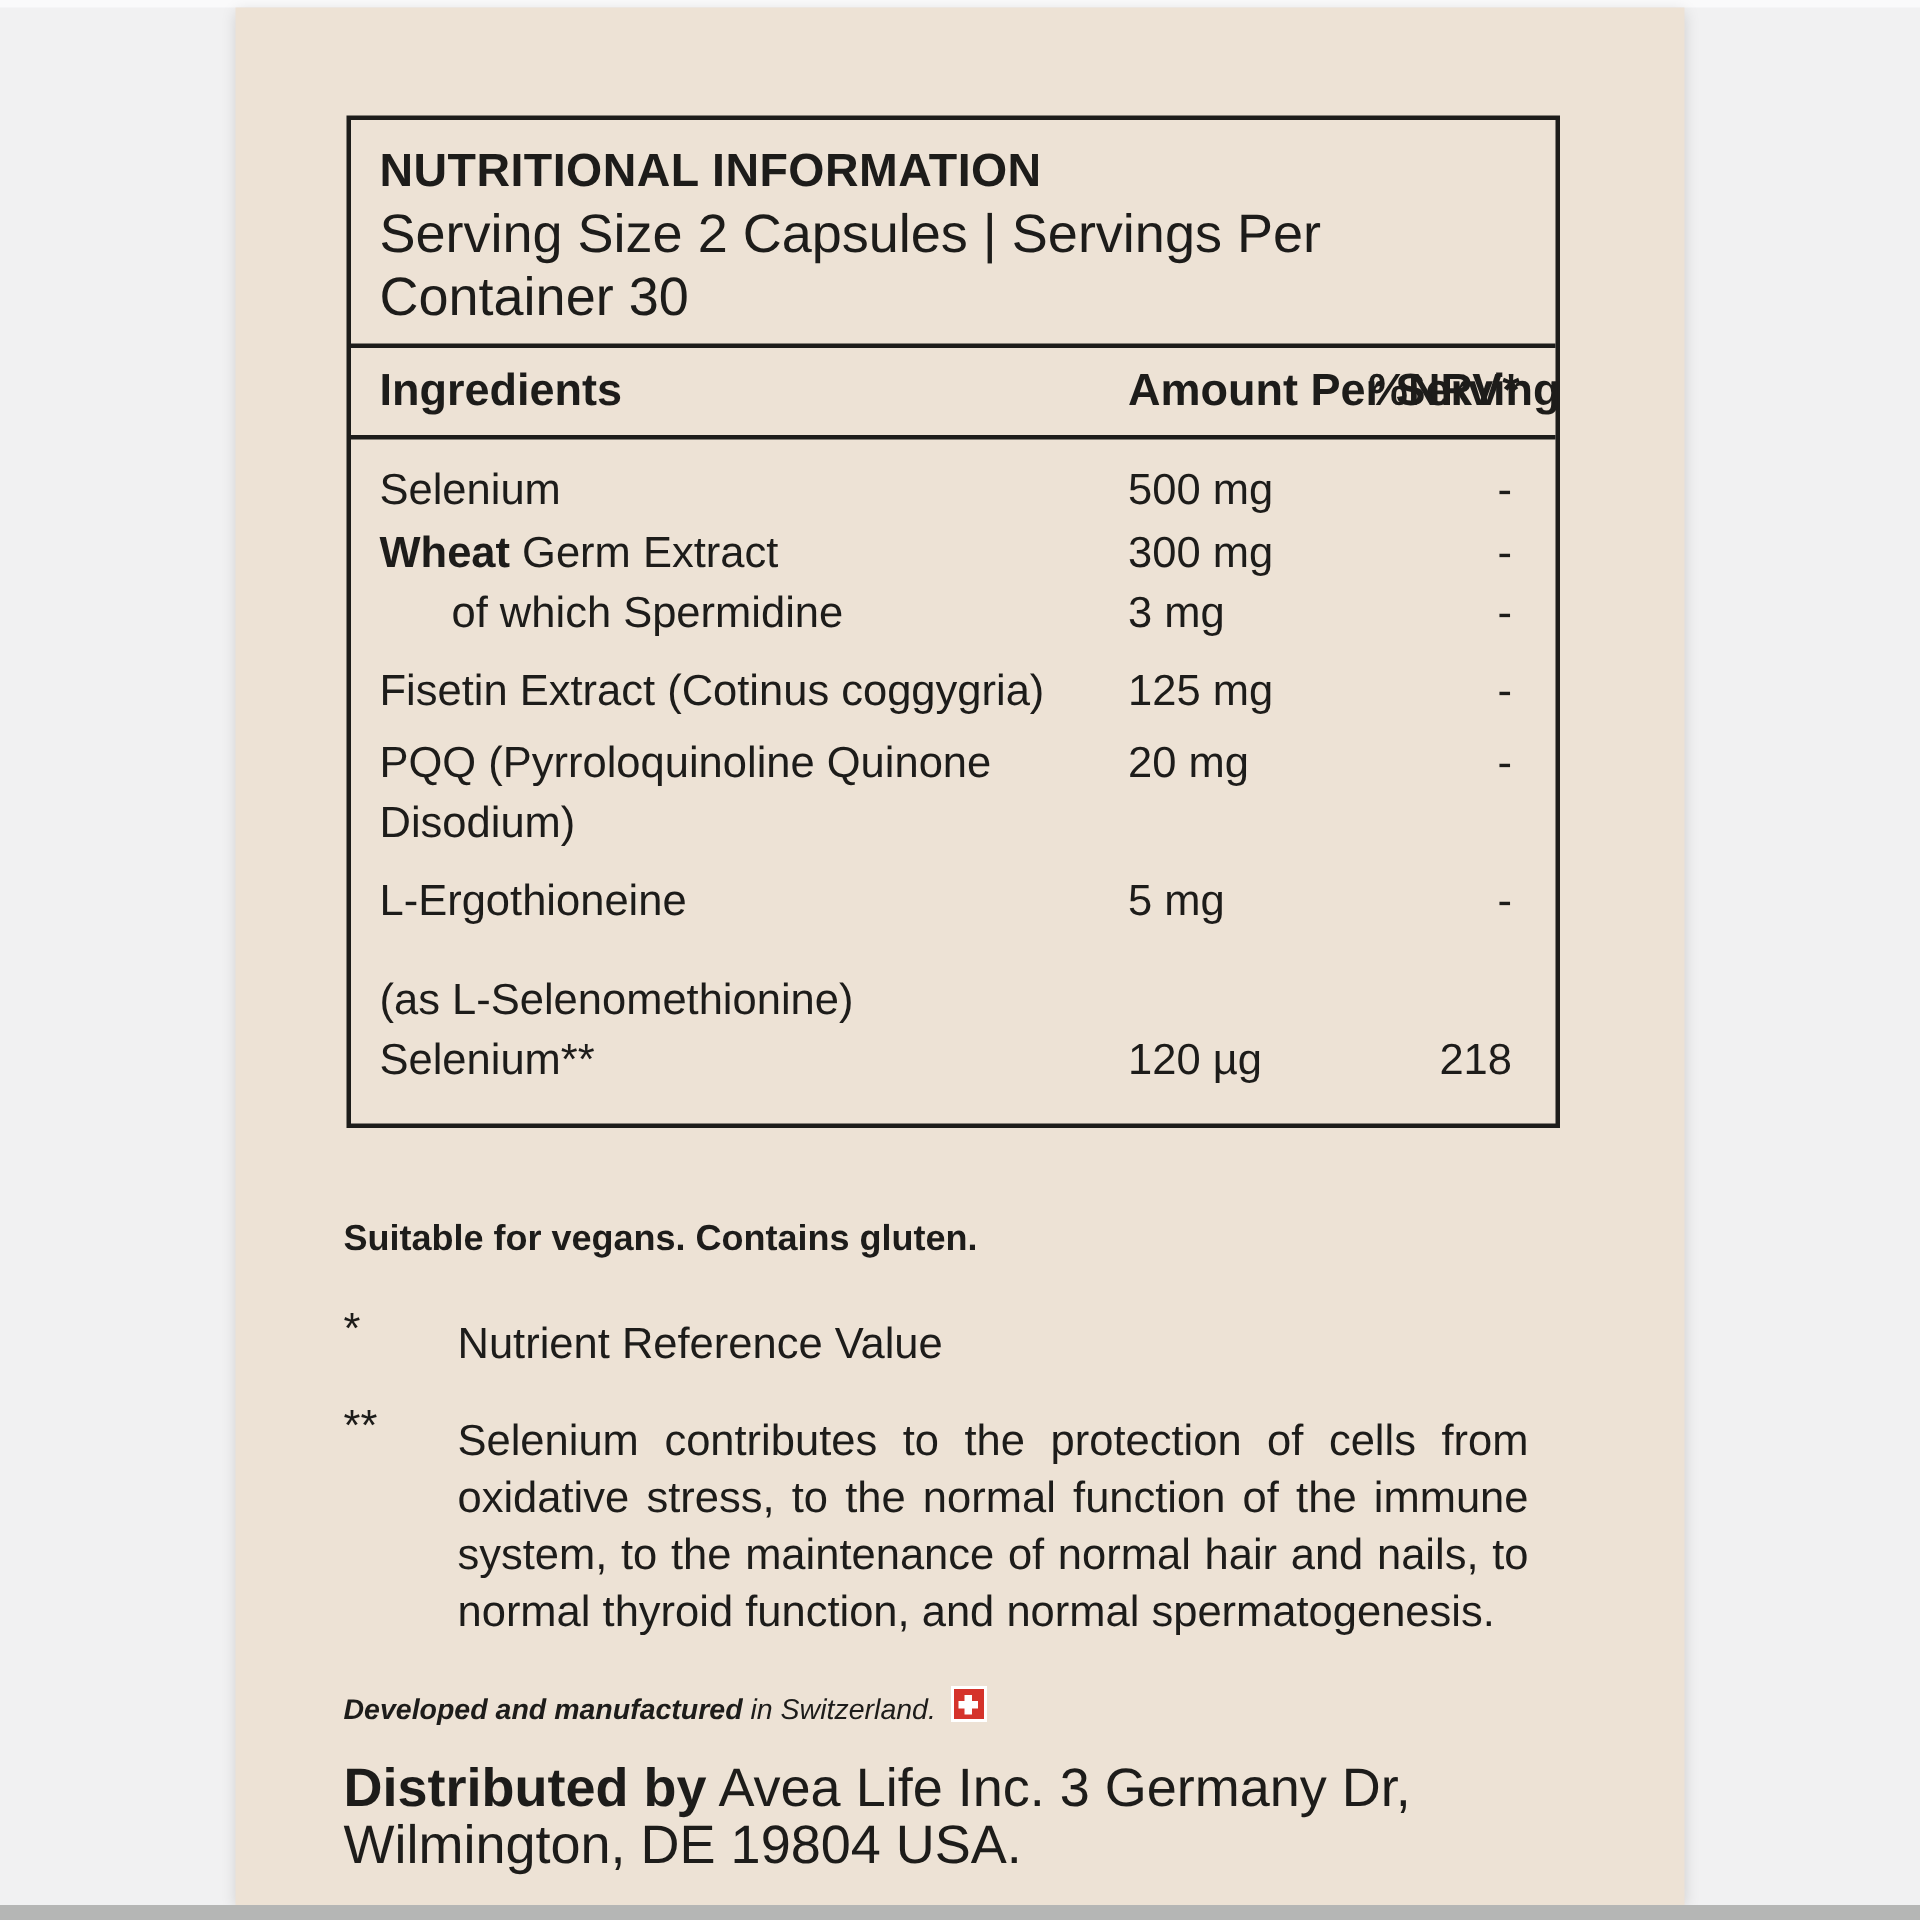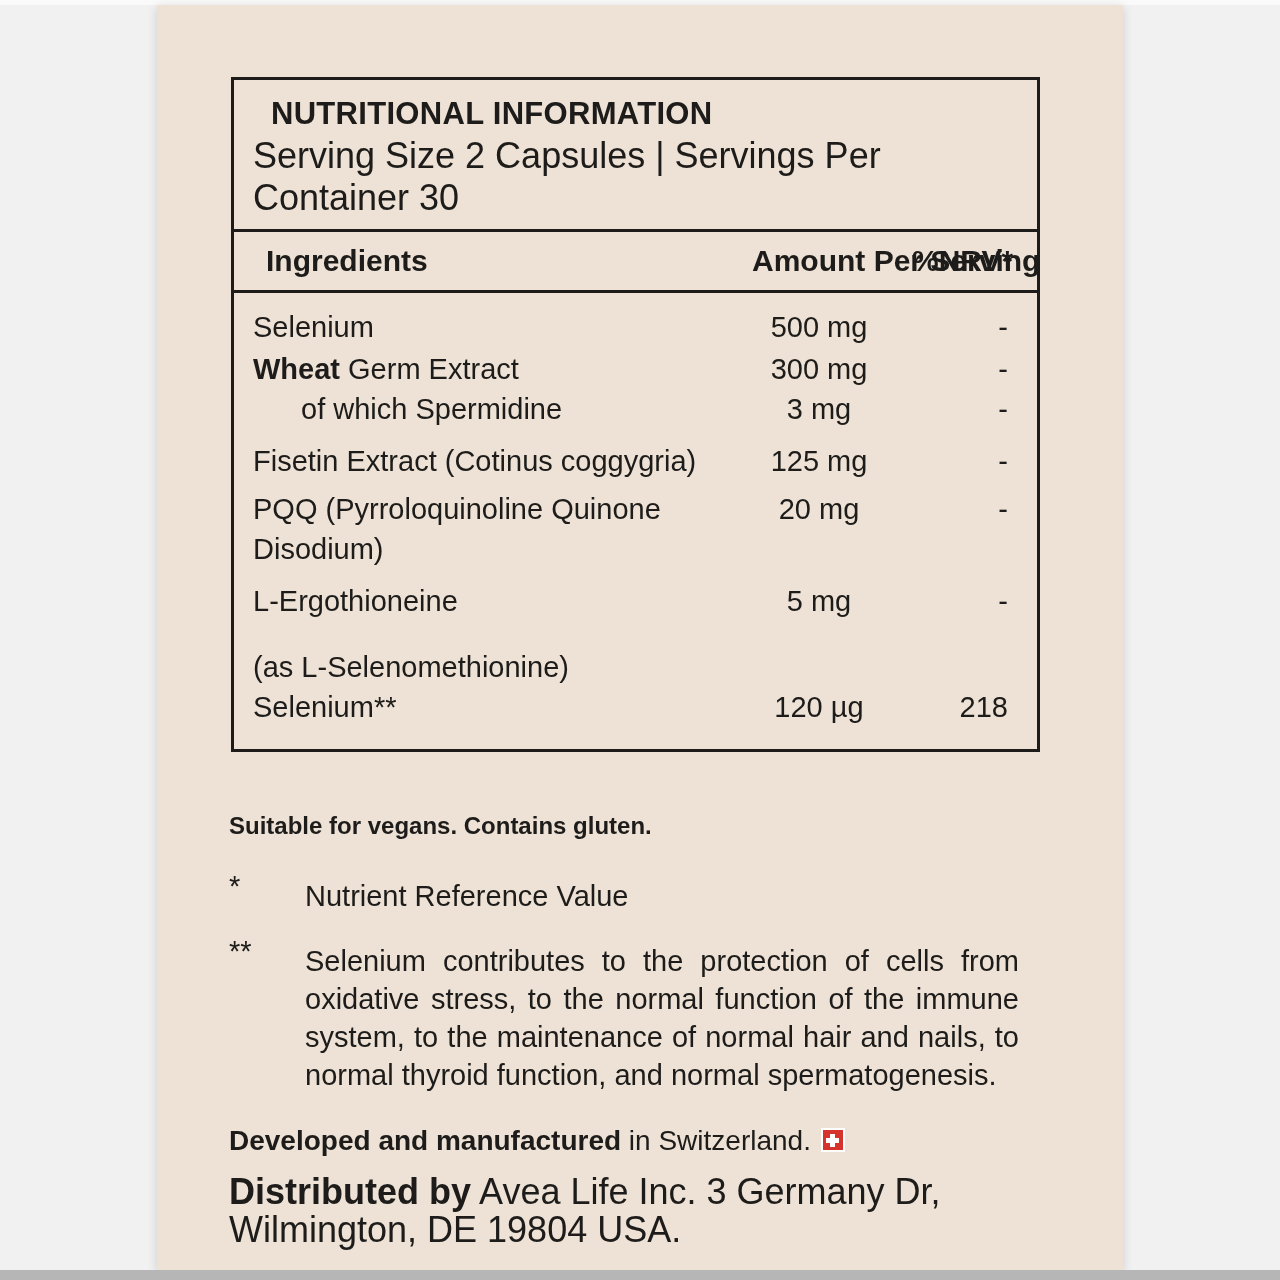--- a/index.html
+++ b/index.html
@@ -15,55 +15,55 @@
     position:absolute;left:157px;top:5px;width:966px;height:1265px;
     background:#ede2d5;
     box-shadow:0 2px 10px rgba(0,0,0,0.15);
   }
   
   .nutri-table{
     margin:72px 0 0 74px;width:809px;box-sizing:border-box;
     border:3px solid #1d1c1a;
   }
   .t-head{padding:13px 18px 10px 19px;border-bottom:3px solid #1d1c1a;}
-  .t-title{font-size:31px;line-height:42px;font-weight:700;letter-spacing:0.3px;margin-left:18px;}
+  .t-title{font-size:31px;line-height:42px;font-weight:700;letter-spacing:0.3px;}
   .t-serving{font-size:36px;line-height:42px;font-weight:400;}
   .t-cols{
     display:grid;grid-template-columns:1fr 160px 125px;
     padding:8px 0;border-bottom:3px solid #1d1c1a;
     font-size:30px;line-height:42px;font-weight:700;
   }
-  .c-name{padding-left:19px;margin-left:13px;}
+  .c-name{padding-left:19px;}
   .c-amount{text-align:right;padding-right:26px;white-space:nowrap;}
   .c-nrv{text-align:left;padding-right:29px;white-space:nowrap;}
   .t-body{padding-bottom:22px;}
   .row{
     display:grid;grid-template-columns:1fr 160px 125px;
     align-items:center;font-size:29px;line-height:40px;
   }
   .row .name{padding-left:19px;}
   .row .name .ln{white-space:nowrap;}
-  .row .amount{text-align:center;padding-right:26px;white-space:nowrap;}
+  .row .amount{text-align:left;padding-right:26px;white-space:nowrap;}
   .row .nrv{text-align:right;padding-right:29px;white-space:nowrap;}
   .row.v-top{align-items:start;}
   .row.v-bottom{align-items:end;}
   .indent{padding-left:67px !important;}
   .b{font-weight:700;}
   .mt14{margin-top:14px}.mt2{margin-top:2px}.mt12{margin-top:12px}
   .mt8{margin-top:8px}.mt26{margin-top:26px}
   
   .below{margin:54px 0 0 72px;width:790px;}
   .suitable{font-size:24px;line-height:40px;font-weight:700;}
   .fnote{display:grid;grid-template-columns:76px 1fr;font-size:29px;margin-top:20px;}
   .fnote .mark{line-height:40px;}
   .fnote .txt{line-height:40px;margin-top:10px;}
   .fnote.para{margin-top:16px;}
   .fnote.para .mark{line-height:38px;}
   .fnote.para .txt{line-height:38px;text-align:justify;}
-  .dev{margin-top:27px;font-size:28px;line-height:40px;}
+  .dev{margin-top:27px;font-size:19px;line-height:40px;font-style:italic;}
   .dist{margin-top:12px;font-size:36px;line-height:38px;}
   
   .flag{
     display:inline-block;position:relative;width:20px;height:20px;
     background:#d5332b;border:2px solid #ffffff;margin-left:10px;
     vertical-align:-2px;
   }
   .flag::before{content:"";position:absolute;left:7.5px;top:3.5px;width:5px;height:13px;background:#fff;}
   .flag::after{content:"";position:absolute;left:3.5px;top:7.5px;width:13px;height:5px;background:#fff;}
 </style>

